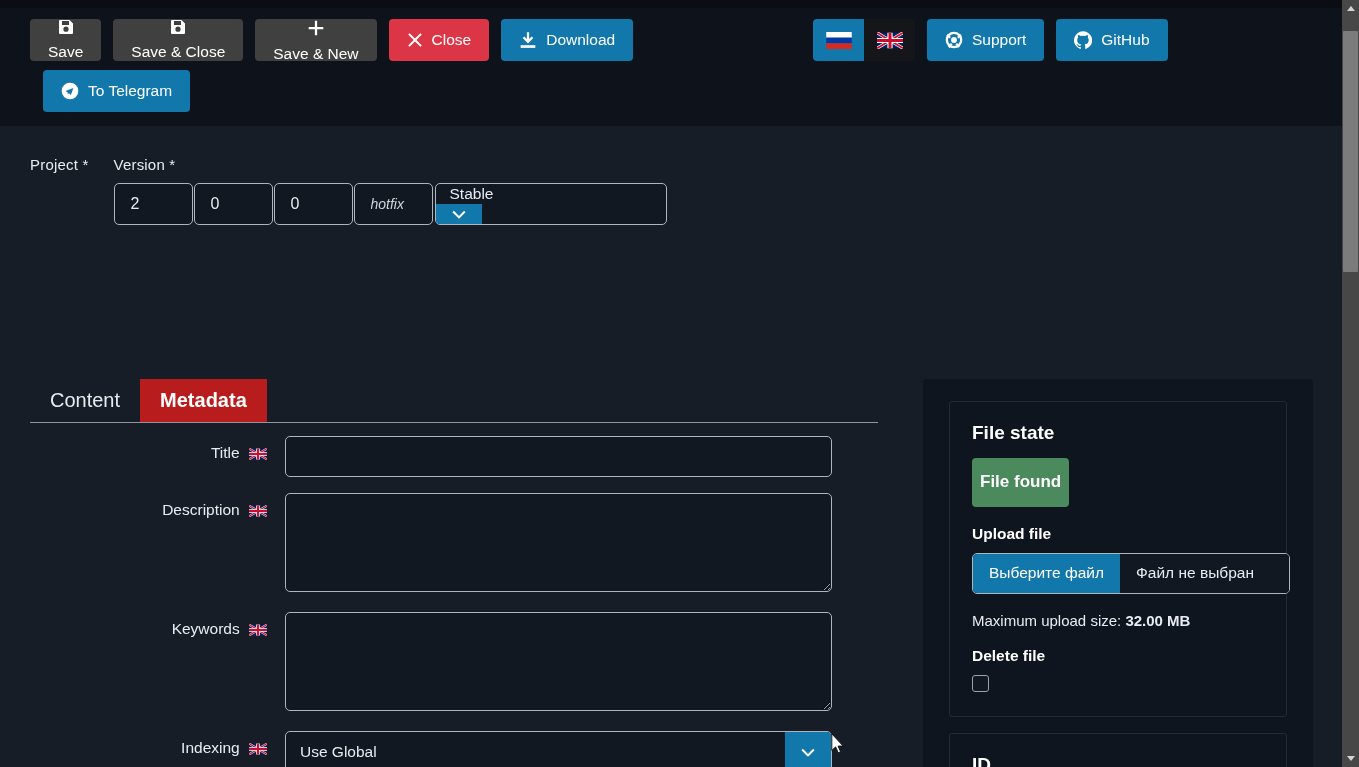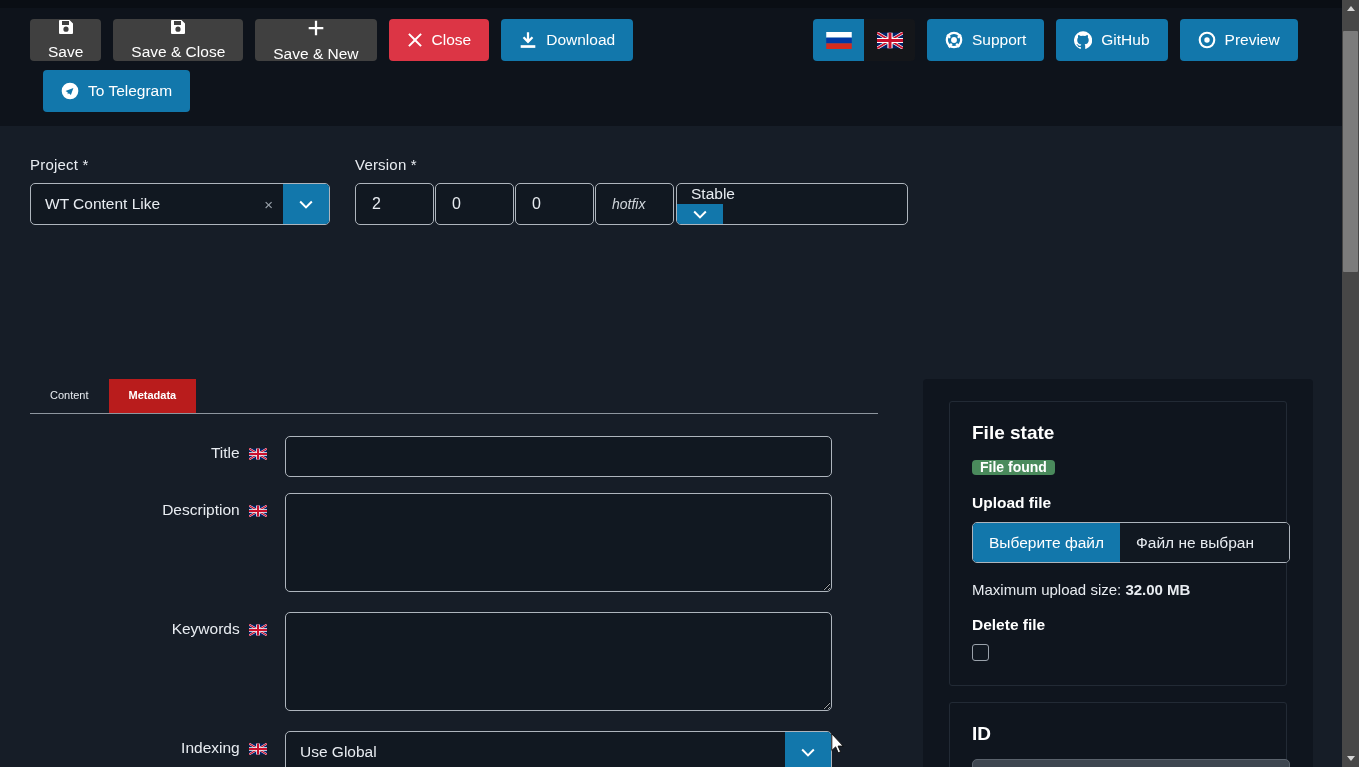--- a/index.html
+++ b/index.html
@@ -221,21 +221,21 @@
   
   .tabs {
     position: absolute;
     top: 253px; left: 30px;
     width: 848px;
     border-bottom: 1px solid #8e969f;
     display: flex;
   }
   .tab {
     padding: 11px 20px 12px;
-    font-size: 11px;
+    font-size: 20px;
     color: #e8ecf1;
     cursor: pointer;
     line-height: 1;
     background: transparent;
     border: none;
     font-family: "Liberation Sans", sans-serif;
   }
   .tab.active {
     background: #b91c1c;
     color: #ffffff;
@@ -306,23 +306,23 @@
   .card h4 {
     font-size: 15.5px;
     font-weight: bold;
     color: #ffffff;
     margin: 18px 0 10px 0;
   }
   .badge {
     display: inline-block;
     background: #4a8a5c;
     color: #ffffff;
-    font-size: 14px;
+    font-size: 17px;
     font-weight: bold;
-    padding: 0 8px;
+    padding: 15px 8px;
     border-radius: 4px;
     line-height: 1.1;
   }
   .filebox {
     display: flex;
     align-items: stretch;
     border: 1px solid #aeb5bd;
     border-radius: 5px;
     overflow: hidden;
     height: 41px;
@@ -501,50 +501,32 @@
 
         <button class="btn btn-blue">
           <span>
             <svg class="icon-svg big" viewBox="0 0 16 16" aria-hidden="true">
               <path d="M8 .3a8 8 0 0 0-2.5 15.6c.4.1.55-.17.55-.38v-1.3C3.8 14.7 3.3 13.1 3.3 13.1c-.35-.9-.87-1.14-.87-1.14-.72-.5.05-.48.05-.48.79.06 1.2.82 1.2.82.71 1.22 1.87.87 2.33.66.07-.52.28-.87.5-1.07-1.78-.2-3.64-.89-3.64-3.95 0-.87.31-1.58.82-2.14-.08-.2-.36-1.01.08-2.12 0 0 .67-.21 2.2.82a7.6 7.6 0 0 1 4 0c1.53-1.03 2.2-.82 2.2-.82.44 1.11.16 1.92.08 2.12.51.56.82 1.27.82 2.14 0 3.07-1.87 3.75-3.65 3.95.29.25.54.73.54 1.48v2.2c0 .21.14.47.55.38A8 8 0 0 0 8 .3z"></path>
             </svg>
           </span>
           <span class="lbl">GitHub</span>
         </button>
 
-        <button class="btn btn-blue">
-          <span>
-            <svg class="icon-svg big" viewBox="0 0 16 16" aria-hidden="true">
-              <path d="M8 .6A7.4 7.4 0 1 0 8 15.4 7.4 7.4 0 0 0 8 .6zm0 1.9a5.5 5.5 0 1 1 0 11 5.5 5.5 0 0 1 0-11z"></path>
-              <circle cx="8" cy="8" r="2.4"></circle>
-            </svg>
-          </span>
-          <span class="lbl">Preview</span>
-        </button>
 
       </div>
     </div>
 
     <div class="content">
 
       <div class="topform">
 
         <div>
           <div class="field-label">
             <span>Project</span>
             <span class="req">*</span>
-          </div>
-          <div class="select-box" id="project-select">
-            <span class="select-text">WT Content Like</span>
-            <span class="select-clear">×</span>
-            <span class="select-arrow">
-              <svg class="chev-svg" viewBox="0 0 24 24" aria-hidden="true">
-                  <polyline points="5,9 12,16 19,9"></polyline>
-                </svg>
-            </span>
           </div>
         </div>
 
         <div>
           <div class="field-label">
             <span>Version</span>
             <span class="req">*</span>
           </div>
           <div class="version-group">
             <input class="vnum" value="2" style="">

